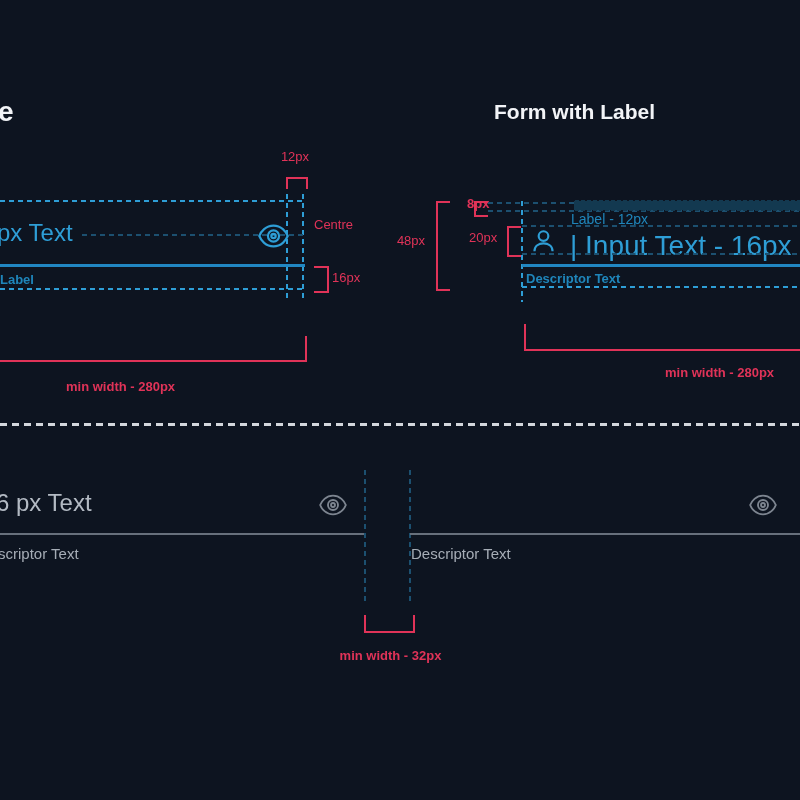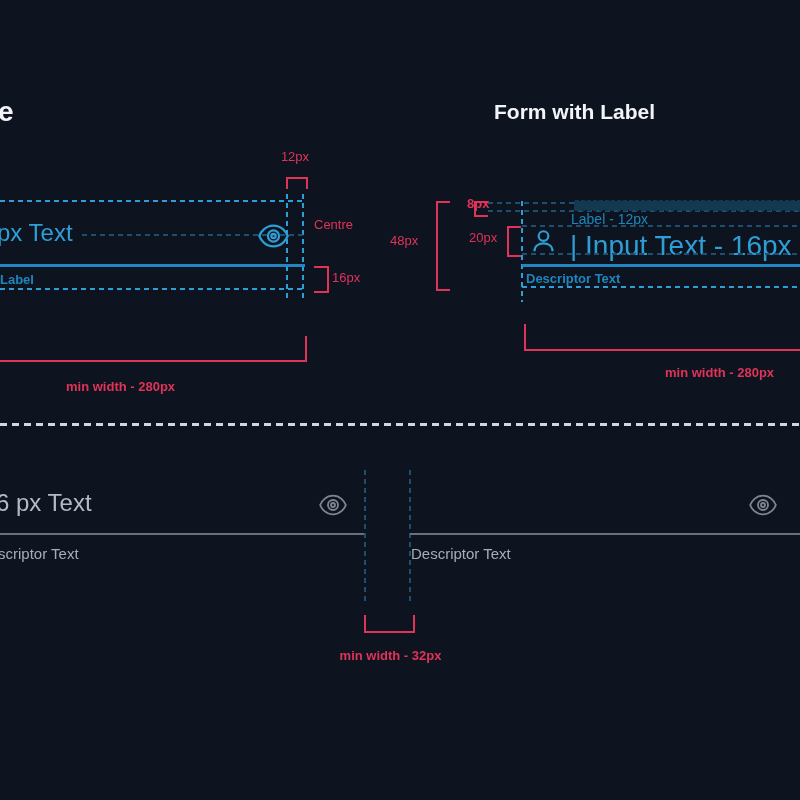--- a/index.html
+++ b/index.html
@@ -66,21 +66,21 @@
   <div class="abs blue-desc" style="left:0;top:272px;">Label</div>
   <div class="abs dash-h dc-blue" style="left:0;top:288px;width:304px;"></div>
 
   <div class="abs redline" style="left:0;top:360px;width:307px;height:2px;"></div>
   <div class="abs redline" style="left:305px;top:336px;width:2px;height:26px;"></div>
   <div class="abs red-text-sm" style="left:66px;top:379px;">min width - 280px</div>
 
   <div class="abs title" style="left:494px;top:100px;font-size:21px;text-align:right;">Form with Label</div>
 
   <div class="abs br br-open-right" style="left:436px;top:201px;width:12px;height:86px;"></div>
-  <div class="abs red-text" style="left:390px;top:233px;width:42px;text-align:left;">48px</div>
+  <div class="abs red-text" style="left:390px;top:233px;width:42px;text-align:center;">48px</div>
 
   <div class="abs red-text-sm" style="left:448px;top:196px;margin-left:19px;">8px</div>
   <div class="abs br br-open-right" style="left:474px;top:201px;width:12px;height:12px;"></div>
 
   <div class="abs dash-h dc-dim" style="left:488px;top:202px;width:86px;"></div>
   <div class="abs dash-h dc-dim" style="left:488px;top:210px;width:312px;"></div>
   <div class="abs scallop" style="left:574px;top:200px;width:226px;"></div>
 
   <div class="abs dash-v dc-blue" style="left:521px;top:201px;height:101px;"></div>
   <div class="abs blue-label" style="left:571px;top:211px;">Label - 12px</div>

